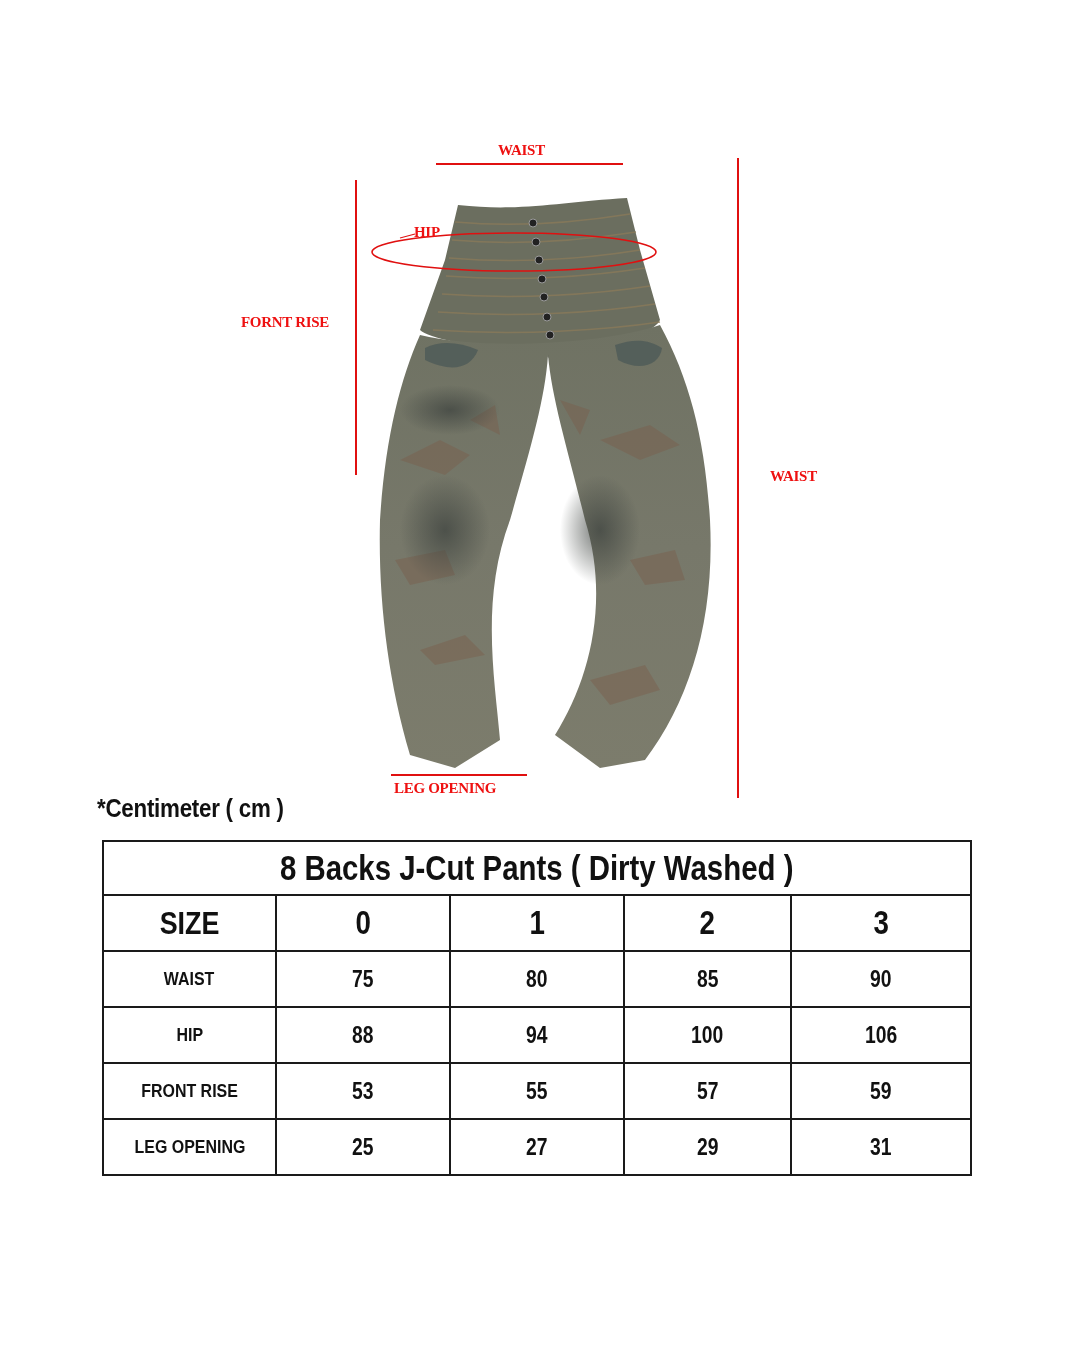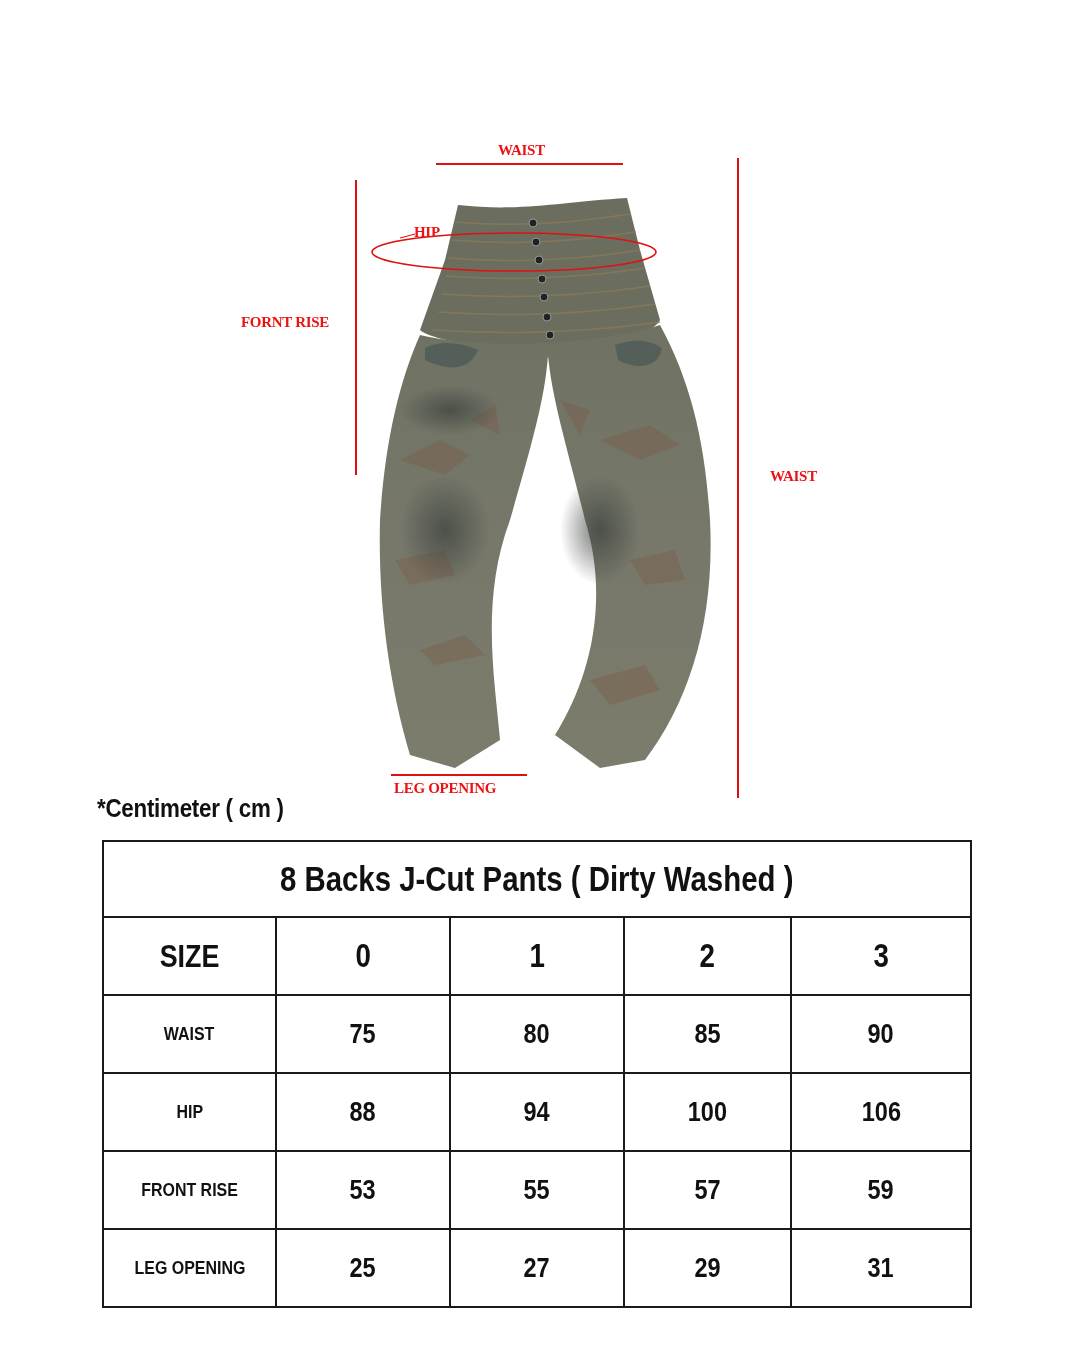--- a/index.html
+++ b/index.html
@@ -6,27 +6,27 @@
   body { width: 1080px; height: 1350px; position: relative; overflow: hidden;
          font-family: "Liberation Sans", sans-serif; }
   .abs { position: absolute; }
   .redline { position: absolute; background: #e01010; }
   .ann { position: absolute; color: #ee1111; font-family: "Liberation Serif", serif;
          font-weight: bold; font-size: 15px; letter-spacing: -0.3px; white-space: nowrap; }
   .unit { position: absolute; left: 97px; top: 793px; font-size: 26px; font-weight: bold;
           color: #111; transform: scaleX(0.86); transform-origin: left top; letter-spacing: -0.3px; }
   table.size { position: absolute; left: 102px; top: 840px; width: 868px; border-collapse: collapse;
                table-layout: fixed; }
-  table.size td, table.size th { border: 2px solid #1a1a1a; text-align: center; padding: 11px;
+  table.size td, table.size th { border: 2px solid #1a1a1a; text-align: center; padding: 0;
                color: #111; font-weight: bold; }
   .ttl { height: 52px; font-size: 35px; }
   .ttl span, .hdr span, .cell span { display: inline-block; transform: scaleX(0.84); }
   .hdr { height: 54px; font-size: 33px; }
   .hdr .sizelbl { font-size: 32px; }
-  .cell { height: 54px; font-size: 28px; }
+  .cell { height: 54px; font-size: 23px; }
   .cell.lbl { font-size: 19px; }
 </style>
 </head>
 <body>
 
 <svg class="abs" style="left:0;top:0" width="1080" height="800" viewBox="0 0 1080 800">
   <defs>
     <linearGradient id="denim" x1="0" y1="0" x2="0" y2="1">
       <stop offset="0" stop-color="#6f7263"></stop>
       <stop offset="0.5" stop-color="#77786a"></stop>

